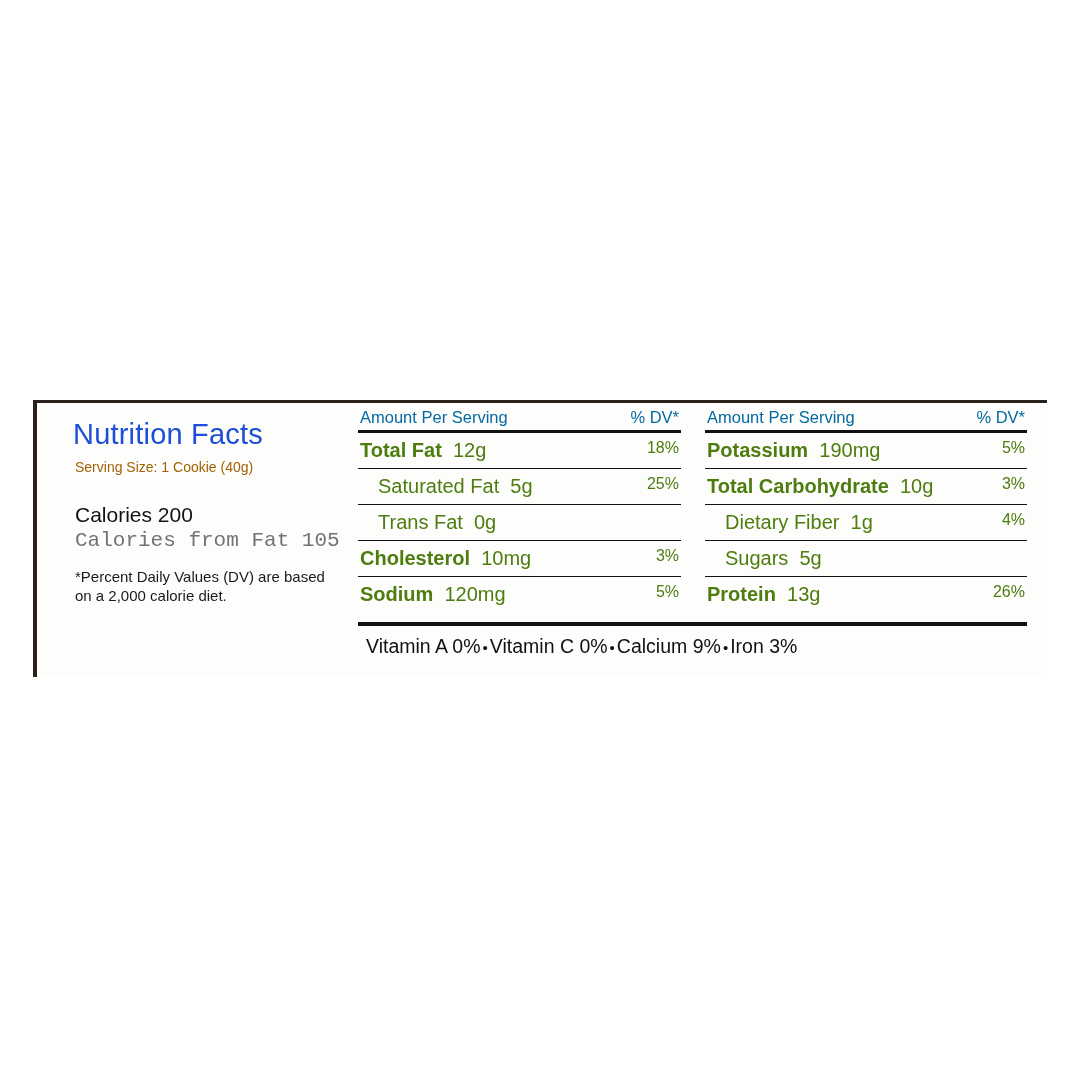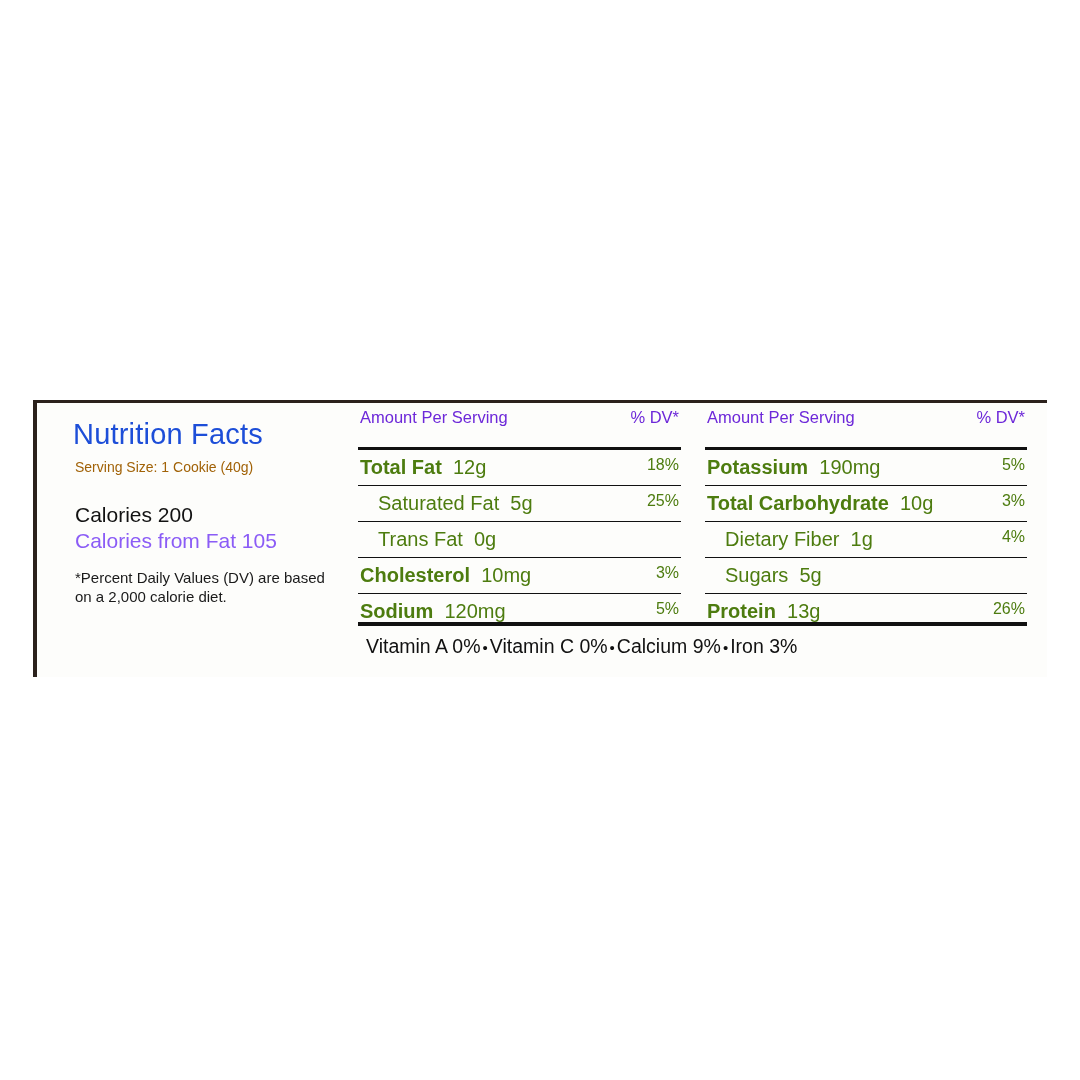--- a/index.html
+++ b/index.html
@@ -59,21 +59,22 @@
     color: #a16207;
   }
   .calories-line {
     font-size: 21px;
     margin: 0 0 2px 2px;
     color: #121212;
   }
   .calories-fat-line {
     font-size: 21px;
     margin: 0 0 8px 2px;
-    color: #8b5cf6;
+    color: #737373;
+    font-family: Liberation Mono, monospace;
   }
   .footnote {
     font-size: 15px;
     line-height: 1.25;
     margin: 16px 0 0 2px;
     color: #1a1a1a;
     max-width: 250px;
   }
 
   
@@ -88,22 +89,22 @@
     left: 672px;
     top: 8px;
     width: 322px;
   }
 
   .hdr-row {
     display: flex;
     justify-content: space-between;
     align-items: baseline;
     font-size: 16.5px;
-    padding: 0 2px 20px 2px;
-    color: #6d28d9;
+    padding: 0 2px 3px 2px;
+    color: #0369a1;
   }
 
   .rule-thick { border-top: 3px solid #111; }
   .rule-thin  { border-top: 1.2px solid #111; }
 
   .nrow {
     display: flex;
     justify-content: space-between;
     align-items: flex-start;
     padding: 6px 2px 6px 2px;

